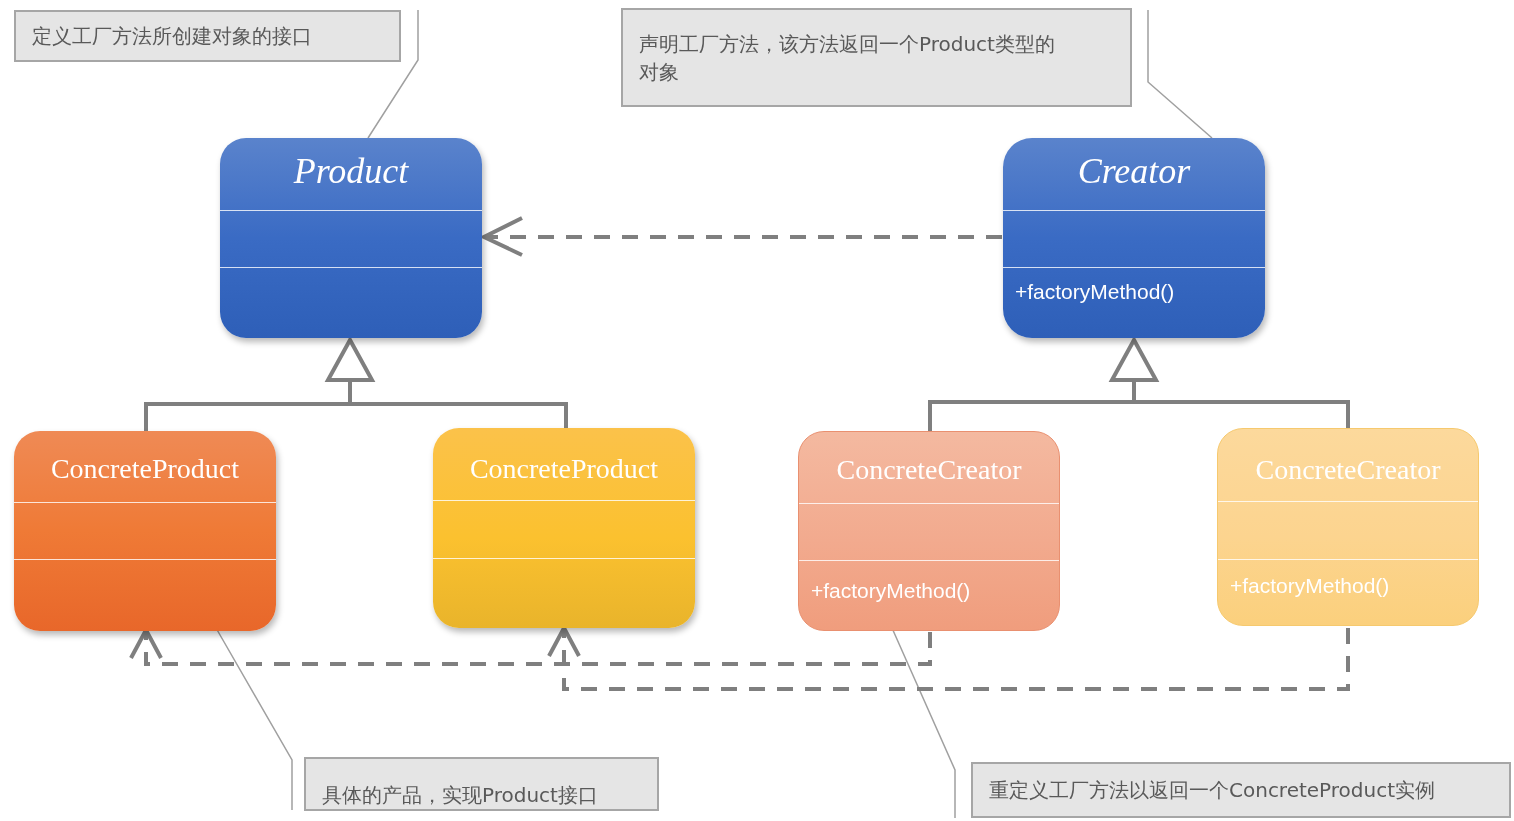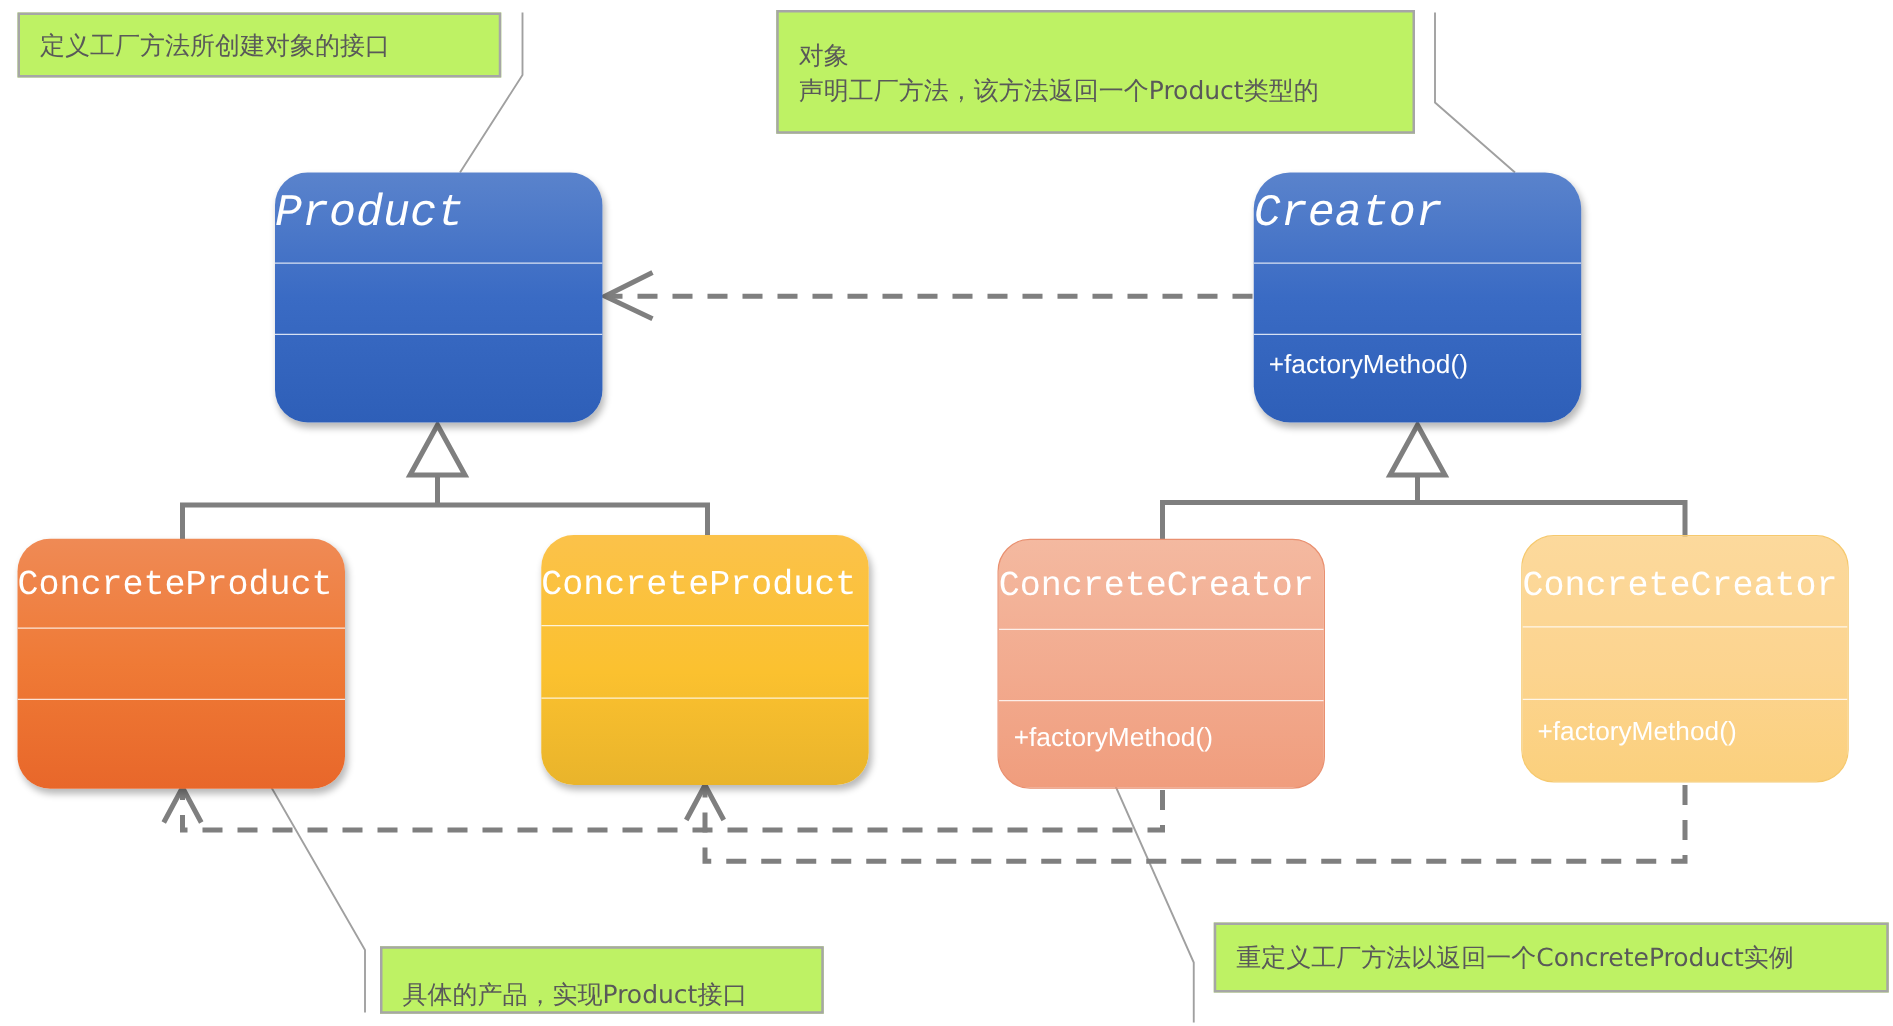--- a/index.html
+++ b/index.html
@@ -1,26 +1,26 @@
 <!DOCTYPE html>
 <html><head>
 <meta charset="utf-8">
 <style>
   html, body { margin: 0; padding: 0; background: #ffffff; }
   body { width: 1514px; height: 821px; position: relative; overflow: hidden;
          font-family: "DejaVu Sans", "Liberation Sans", sans-serif; }
   #lines { position: absolute; left: 0; top: 0; width: 1514px; height: 821px; z-index: 1; }
-  .note { position: absolute; box-sizing: border-box; border: 2px solid #a6a6a6; background: #bef264;
+  .note { position: absolute; box-sizing: border-box; border: 2px solid #a6a6a6; background: #e5e5e5;
           color: #595959; font-size: 20px; line-height: 28px; padding: 0 16px; z-index: 3; }
   .note span { display: block; }
   .cls { position: absolute; box-sizing: border-box; border-radius: 26px; overflow: hidden; z-index: 2;
          box-shadow: 2px 4px 6px rgba(0,0,0,0.28); color: #ffffff; }
   .cls .div { position: absolute; left: 0; right: 0; height: 1px; background: rgba(255,255,255,0.8); }
-  .cls .name { position: absolute; left: 0; right: 0; font-size: 28px;
-               font-family: Liberation Mono, monospace; }
+  .cls .name { position: absolute; left: 0; right: 0; text-align: center; font-size: 28px;
+               font-family: Liberation Serif, serif; }
   .cls .name.abstract { font-style: italic; font-size: 36px; }
   .cls .op { position: absolute; left: 12px; font-size: 21px;
              font-family: "Liberation Sans", "DejaVu Sans", sans-serif; }
   .blue { background: linear-gradient(#5a83cc, #3a6bc4 50%, #2e5fb8); }
   .orange { background: linear-gradient(#ef8a55, #ef7a36 50%, #e8672a); }
   .yellow { background: linear-gradient(#fbc24a, #fbc12f 55%, #e9b42b); }
   .salmon { background: linear-gradient(#f4b9a0, #f2aa8e 55%, #f09d7d); border: 1px solid #e99070; box-shadow: none; }
   .lightyellow { background: linear-gradient(#fcd99c, #fcd48f 55%, #fbd07d); border: 1px solid #f6c96e; box-shadow: none; }
 </style>
 </head>
@@ -50,27 +50,27 @@
     <polyline points="522,218 484,237 522,255"></polyline>
     <polyline points="131,658 146,630 161,658"></polyline>
     <polyline points="549,656 564,628 579,656"></polyline>
   </g>
 </svg>
 
 <div class="note" style="left:14px;top:10px;width:387px;height:52px;padding-top:10px;">
   <span>定义工厂方法所创建对象的接口</span>
 </div>
 <div class="note" style="left:621px;top:8px;width:511px;height:99px;padding-top:20px;">
+  <span>声明工厂方法，该方法返回一个Product类型的</span>
   <span>对象</span>
-  <span>声明工厂方法，该方法返回一个Product类型的</span>
 </div>
 <div class="note" style="left:304px;top:757px;width:355px;height:54px;padding-top:22px;">
   <span>具体的产品，实现Product接口</span>
 </div>
-<div class="note" style="left:971px;top:738px;width:540px;height:56px;padding-top:12px;">
+<div class="note" style="left:971px;top:762px;width:540px;height:56px;padding-top:12px;">
   <span>重定义工厂方法以返回一个ConcreteProduct实例</span>
 </div>
 
 <div class="cls blue" style="left:220px;top:138px;width:262px;height:200px;">
   <div class="name abstract" style="top:12px;">Product</div>
   <div class="div" style="top:72px;"></div>
   <div class="div" style="top:129px;"></div>
 </div>
 
 <div class="cls blue" style="left:1003px;top:138px;width:262px;height:200px;border-radius:29px;">

